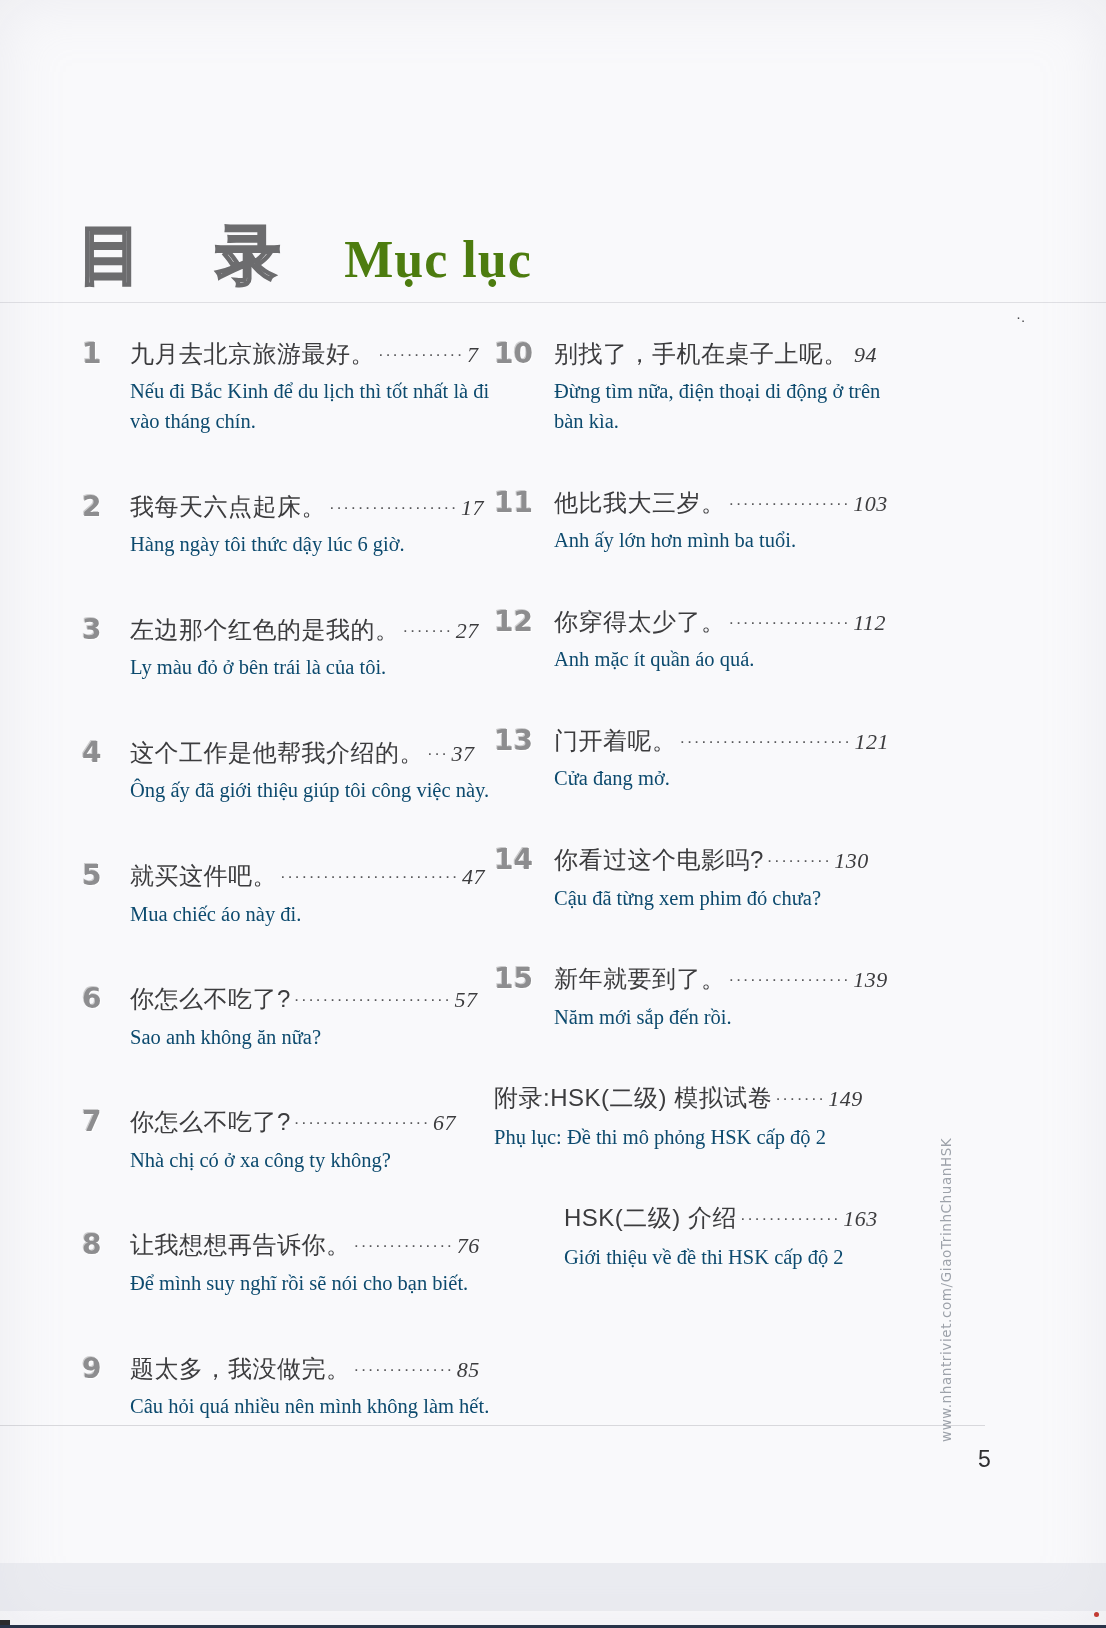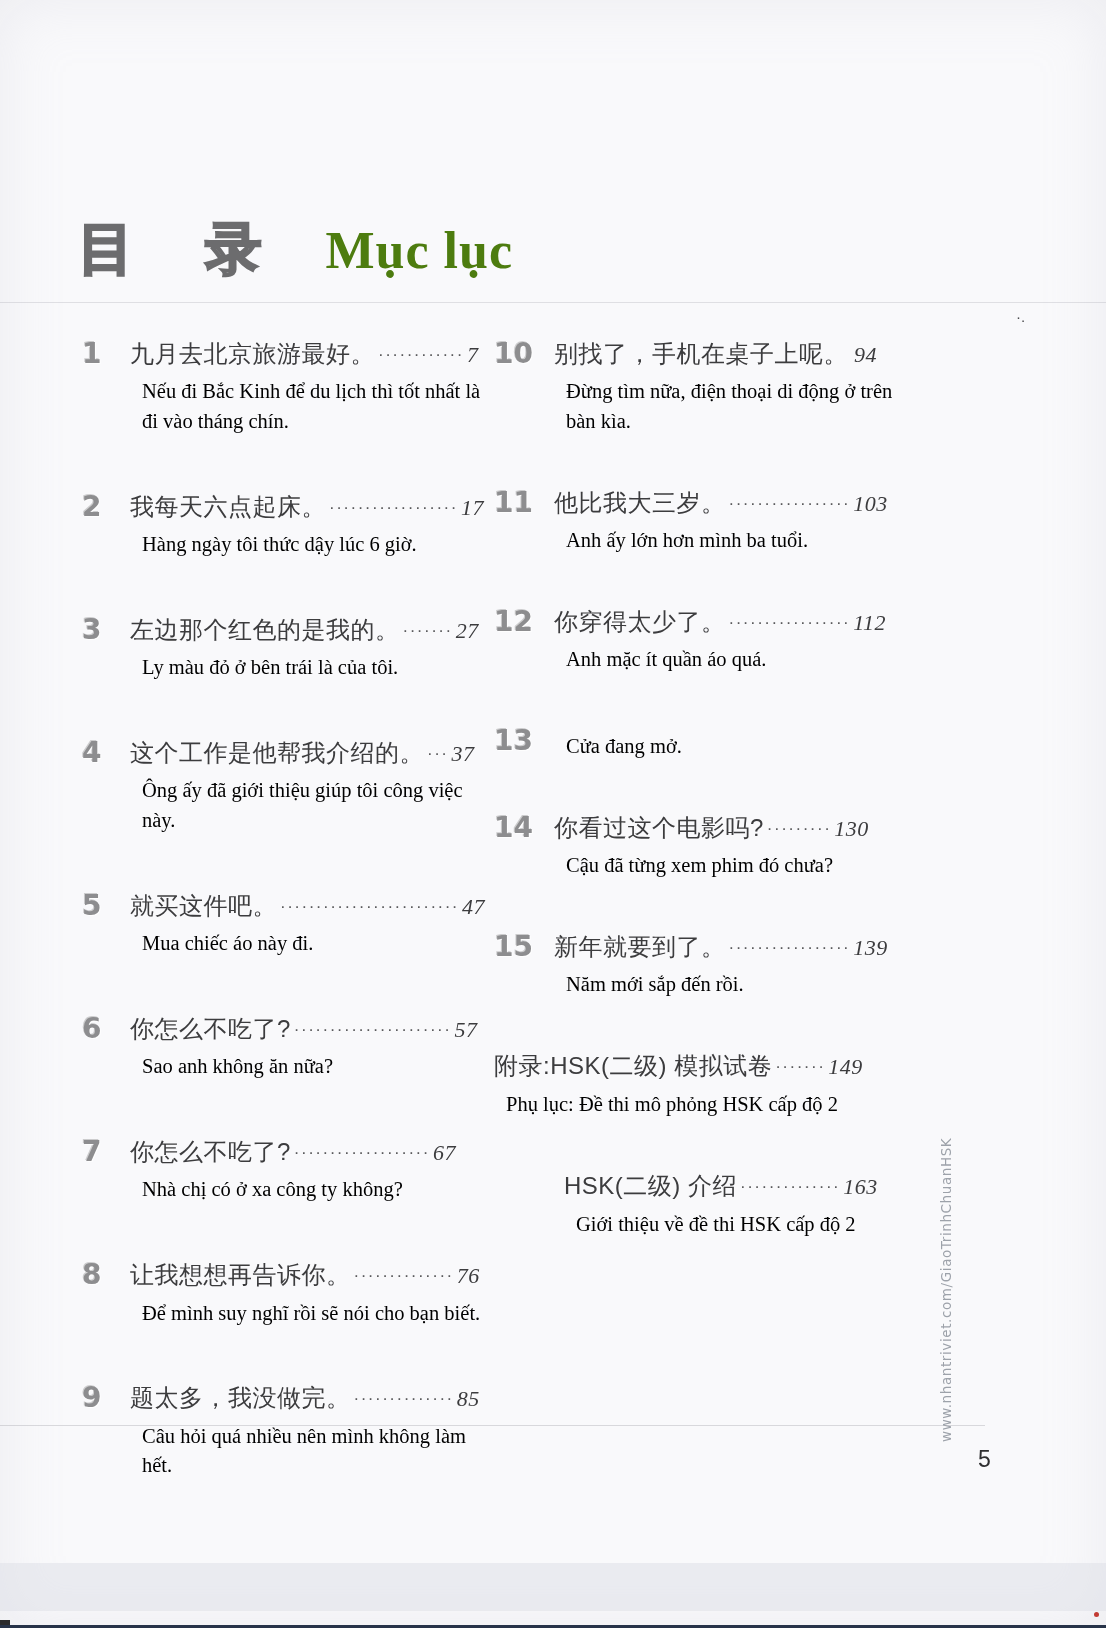--- a/index.html
+++ b/index.html
@@ -2,21 +2,21 @@
 <html><head>
 <meta charset="utf-8">
 <style>
   html,body{margin:0;padding:0;}
   body{background:#e9e9ec;font-family:"Liberation Sans","DejaVu Sans",sans-serif;}
   #page{position:relative;width:1106px;height:1628px;background:#f9f9fb;overflow:hidden;
         box-shadow:inset 0 0 60px rgba(200,200,210,.25);}
 
   
   .title-wrap{position:absolute;left:78px;top:212px;display:flex;align-items:baseline;}
-  .title-cn{font-size:56px;font-weight:bold;letter-spacing:26px;
+  .title-cn{font-size:64px;font-weight:bold;letter-spacing:26px;
             color:rgba(249,249,251,.95);-webkit-text-stroke:2.4px #6c6c6e;
             font-family:"DejaVu Sans",sans-serif;}
   .title-vi{font-size:52px;font-weight:bold;color:#4d7c0f;margin-left:38px;
             font-family:"Liberation Serif","DejaVu Serif",serif;letter-spacing:1px;}
 
   
   .col{position:absolute;top:338px;width:412px;}
   #col-left{left:82px;}
   #col-right{left:494px;}
 
@@ -24,22 +24,22 @@
   #col-right .toc-item{margin-bottom:50px;}
   .num{flex:0 0 48px;font-size:28px;font-weight:bold;color:#8d8d8f;
        font-family:"DejaVu Sans",sans-serif;line-height:1.15;
        text-shadow:1px 1px 0 rgba(255,255,255,.8),-1px -1px 0 rgba(120,120,120,.35);}
   #col-right .num{flex:0 0 60px;}
   .item-body{flex:1;}
   .cn-line{font-size:24px;color:#3c3c3e;letter-spacing:.5px;line-height:1.35;}
   .leader{color:#59595b;letter-spacing:1.5px;font-size:17px;vertical-align:2px;padding:0 3px;}
   .pg{font-style:italic;font-size:22px;color:#3c3c3e;
       font-family:"Liberation Serif","DejaVu Serif",serif;}
-  .vi{margin-top:7px;font-size:20.5px;color:#000000;line-height:1.45;
-      font-family:"Liberation Serif","DejaVu Serif",serif;margin-left:12px;}
+  .vi{margin-top:7px;font-size:20.5px;color:#0c4a6e;line-height:1.45;
+      font-family:"Liberation Serif","DejaVu Serif",serif;}
 
   
   .appendix-item{margin-bottom:50px;}
   .appendix-item .cn-line{font-size:24px;}
   .appendix-item .vi{margin-top:8px;}
   .appendix-indent{padding-left:70px;}
 
   
   .watermark{position:absolute;left:938px;top:1092px;height:350px;
              writing-mode:vertical-rl;transform:rotate(180deg);
@@ -157,20 +157,21 @@
     <div class="toc-item">
       <span class="num">12</span>
       <div class="item-body">
           <div class="cn-line"><span>你穿得太少了。</span><span class="leader">·················</span><span class="pg">112</span></div>
       <div class="vi">Anh mặc ít quần áo quá.</div>
         </div>
     </div>
     <div class="toc-item">
       <span class="num">13</span>
       <div class="item-body">
+          <div class="cn-line"><span>门开着呢。</span><span class="leader">························</span><span class="pg">121</span></div>
       <div class="vi">Cửa đang mở.</div>
         </div>
     </div>
     <div class="toc-item">
       <span class="num">14</span>
       <div class="item-body">
           <div class="cn-line"><span>你看过这个电影吗?</span><span class="leader">·········</span><span class="pg">130</span></div>
       <div class="vi">Cậu đã từng xem phim đó chưa?</div>
         </div>
     </div>

